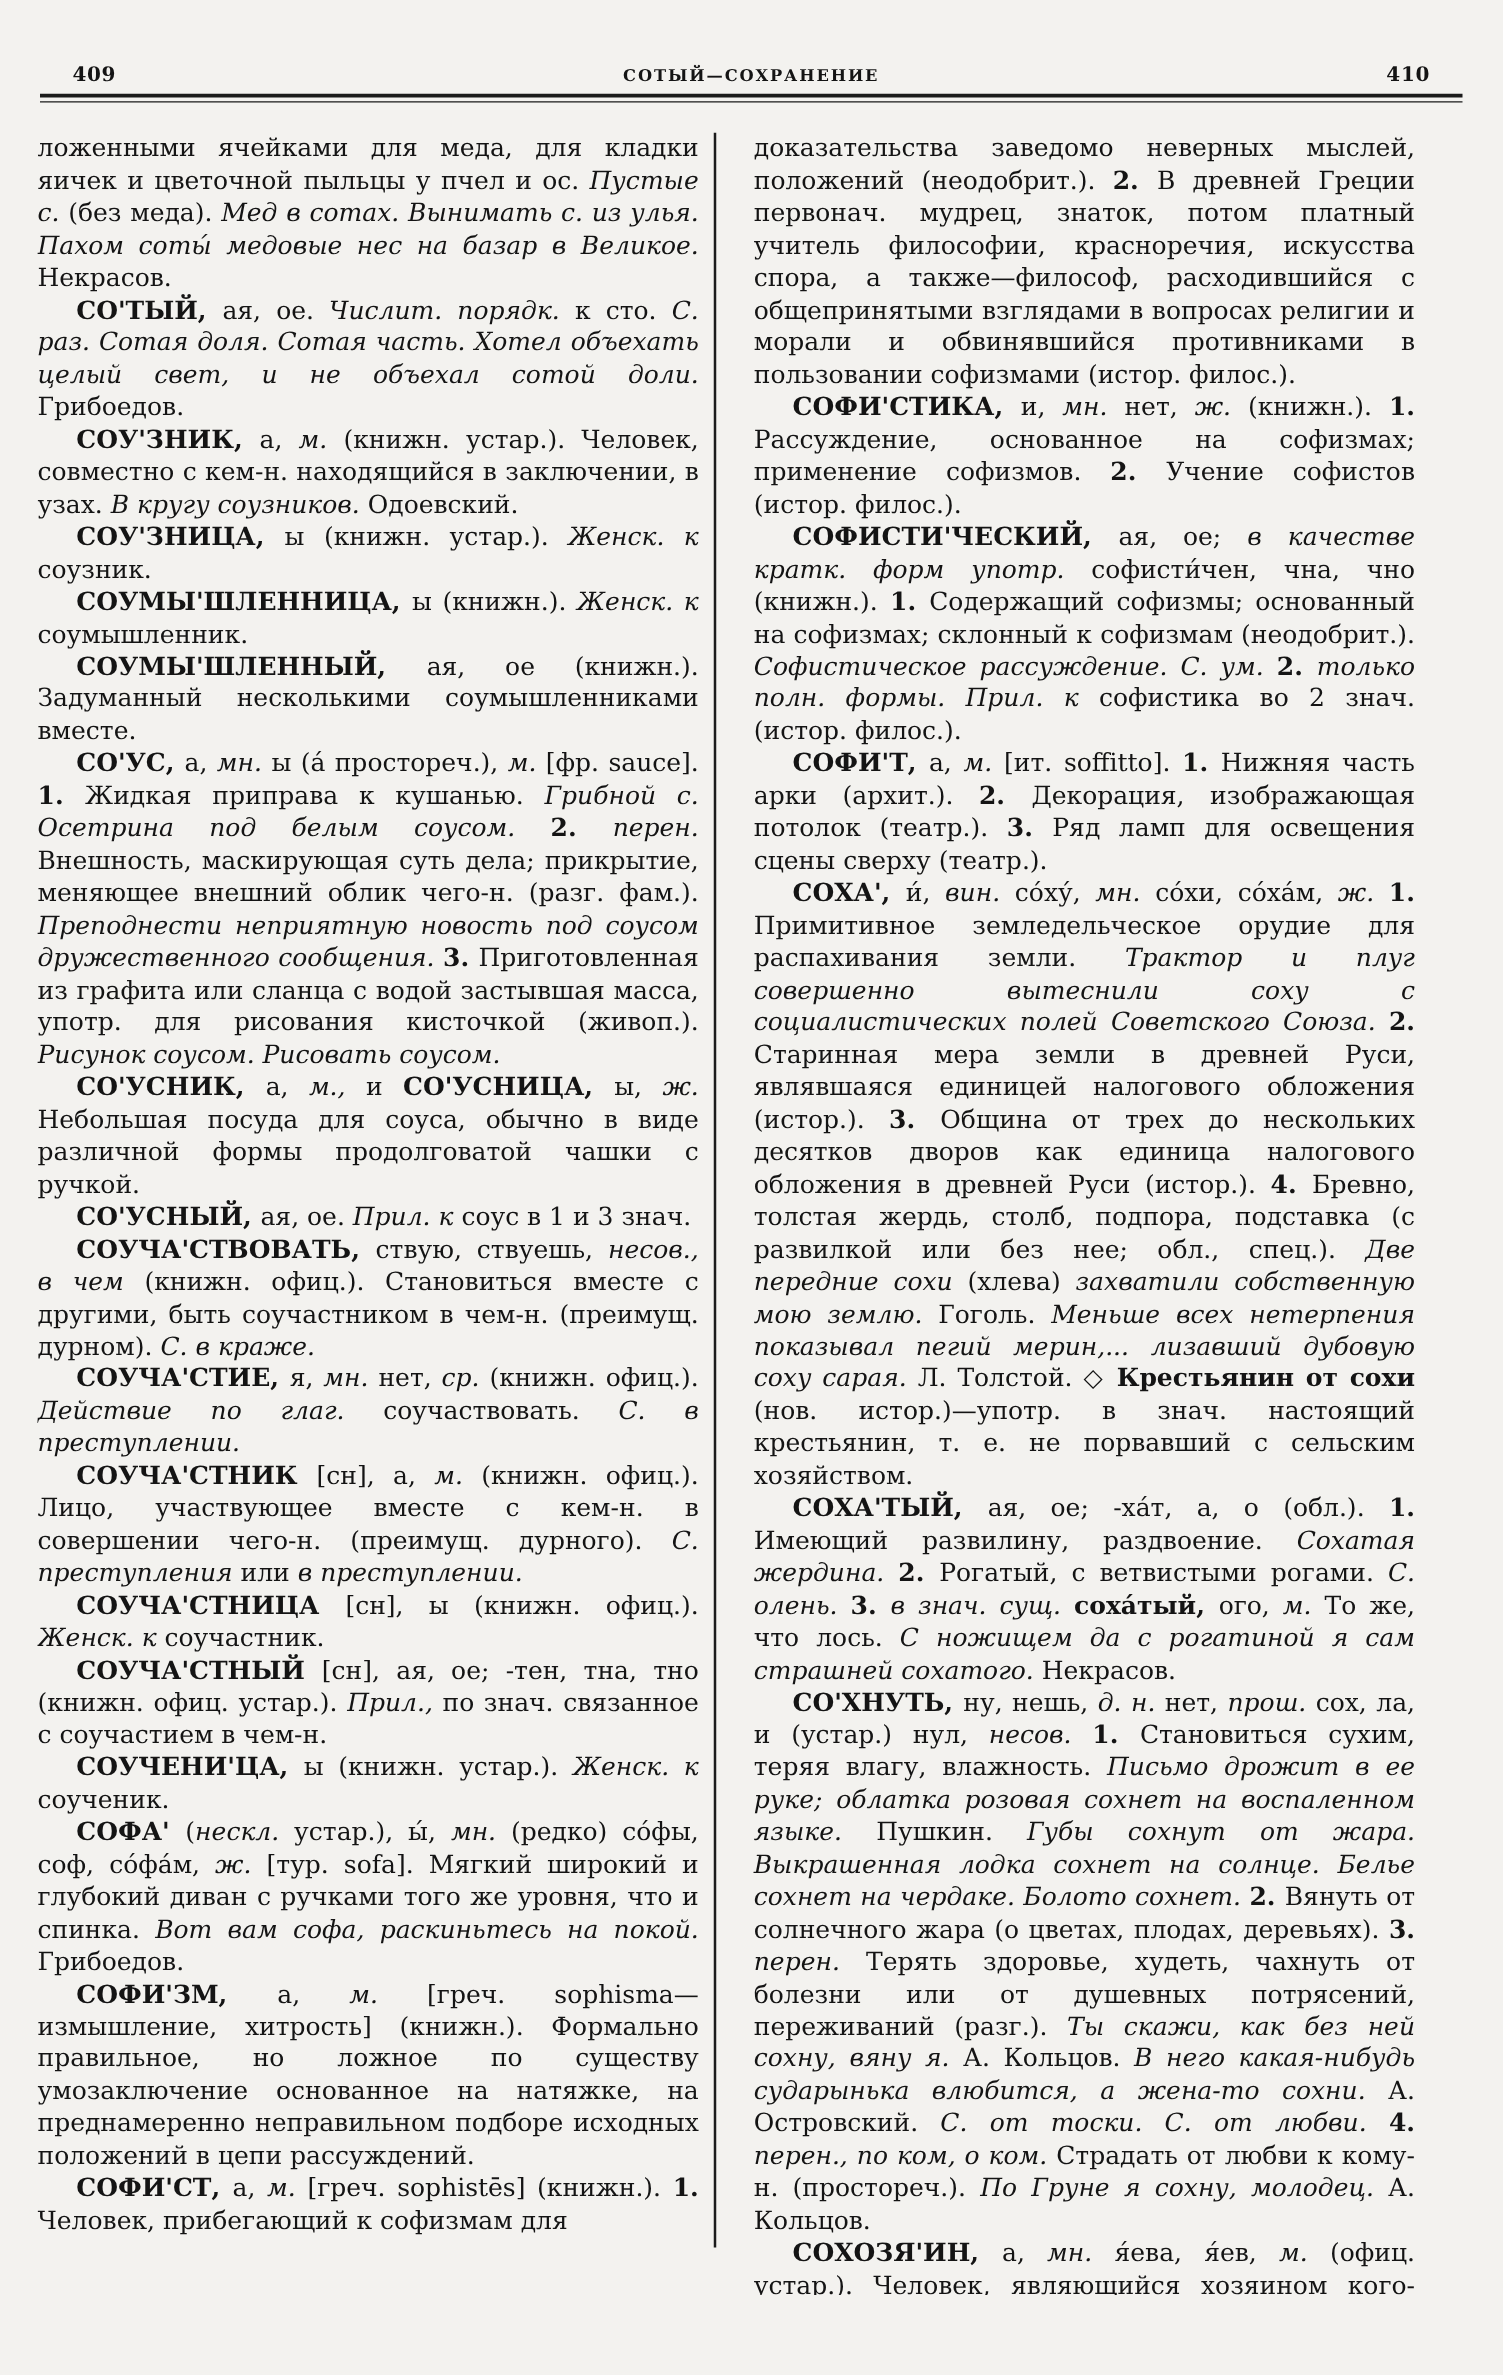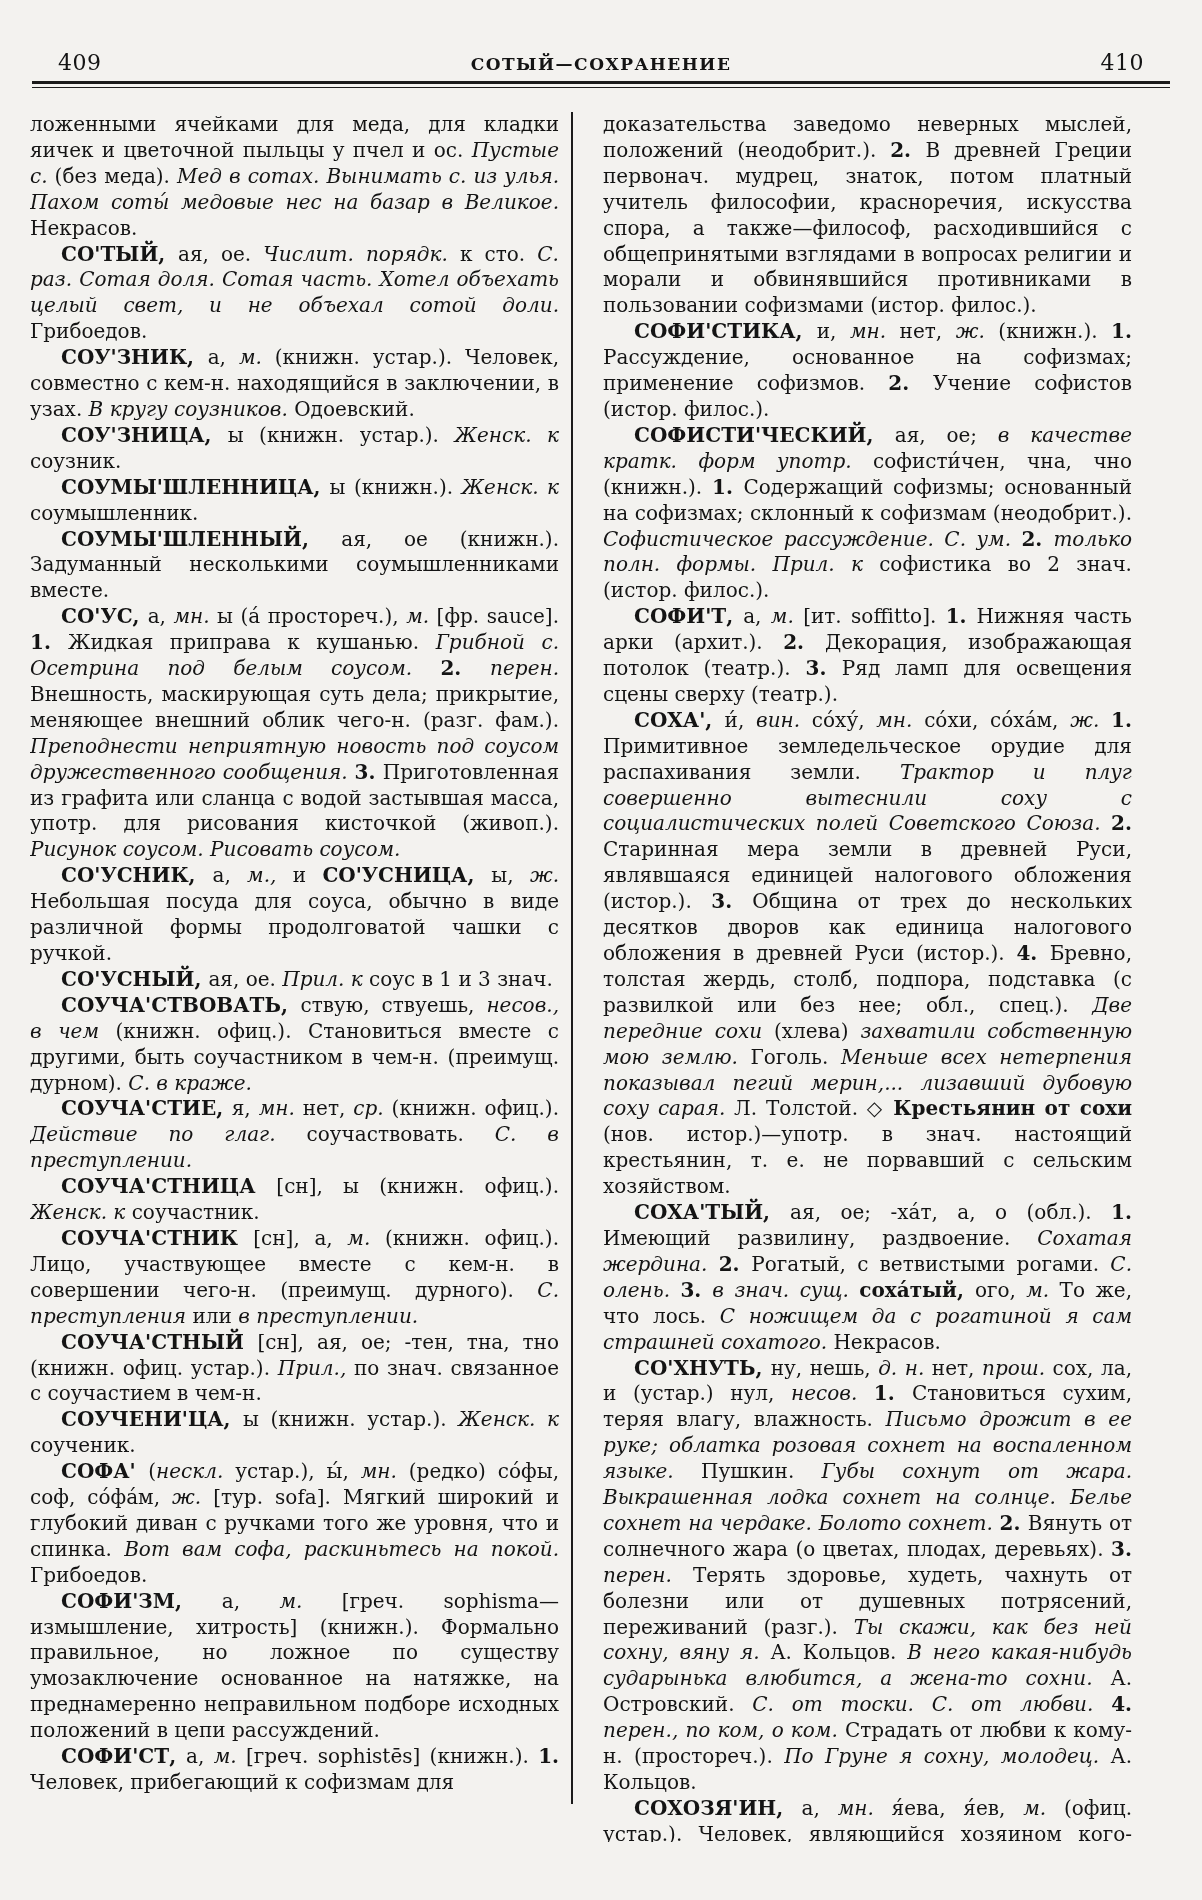--- a/index.html
+++ b/index.html
@@ -8,23 +8,23 @@
     background: #f3f2ef;
     color: #141414;
     font-family: "DejaVu Serif", "Liberation Serif", serif;
     overflow: hidden;
   }
   .page { width: 1202px; height: 1900px; position: relative; box-sizing: border-box; padding: 50px 30px 0 30px; }
   .header {
     display: flex; align-items: baseline; justify-content: space-between;
     padding: 0 28px 6px 28px;
   }
-  .page-num { font-weight: normal; font-size: 22px; letter-spacing: 0.5px; }
+  .page-num { font-weight: bold; font-size: 16px; letter-spacing: 0.5px; }
   .running-head {
-    font-weight: bold; font-size: 17px; letter-spacing: 1.5px;
+    font-weight: bold; font-size: 13px; letter-spacing: 1.5px;
     text-align: center; flex: 1;
   }
   .rule {
     height: 3px;
     border-top: 3px solid #1b1b1b;
     border-bottom: 1px solid #1b1b1b;
     margin: 0 2px;
   }
   .columns {
     display: flex;
@@ -64,22 +64,22 @@
         <p class="entry"><span class="b">СО'ТЫЙ, </span><span class="r">ая, ое. </span><span class="i">Числит. порядк. </span><span class="r">к сто. </span><span class="i">С. раз. Сотая доля. Сотая часть. Хотел объехать целый свет, и не объехал сотой доли. </span><span class="r">Грибоедов.</span></p>
         <p class="entry"><span class="b">СОУ'ЗНИК, </span><span class="r">а, </span><span class="i">м. </span><span class="r">(книжн. устар.). Человек, совместно с кем-н. находящийся в заключении, в узах. </span><span class="i">В кругу соузников. </span><span class="r">Одоевский.</span></p>
         <p class="entry"><span class="b">СОУ'ЗНИЦА, </span><span class="r">ы (книжн. устар.). </span><span class="i">Женск. к </span><span class="r">соузник.</span></p>
         <p class="entry"><span class="b">СОУМЫ'ШЛЕННИЦА, </span><span class="r">ы (книжн.). </span><span class="i">Женск. </span><span class="i">к </span><span class="r">соумышленник.</span></p>
         <p class="entry"><span class="b">СОУМЫ'ШЛЕННЫЙ, </span><span class="r">ая, ое (книжн.). Задуманный несколькими соумышленниками вместе.</span></p>
         <p class="entry"><span class="b">СО'УС, </span><span class="r">а, </span><span class="i">мн. </span><span class="r">ы (а́ простореч.), </span><span class="i">м. </span><span class="r">[фр. sauce]. </span><span class="b">1. </span><span class="r">Жидкая приправа к кушанью. </span><span class="i">Грибной с. Осетрина под белым соусом. </span><span class="b">2. </span><span class="i">перен. </span><span class="r">Внешность, маскирующая суть дела; прикрытие, меняющее внешний облик чего-н. (разг. фам.). </span><span class="i">Преподнести неприятную новость под соусом дружественного сообщения. </span><span class="b">3. </span><span class="r">Приготовленная из графита или сланца с водой застывшая масса, употр. для рисования кисточкой (живоп.). </span><span class="i">Рисунок соусом. Рисовать соусом.</span></p>
         <p class="entry"><span class="b">СО'УСНИК, </span><span class="r">а, </span><span class="i">м., </span><span class="r">и </span><span class="b">СО'УСНИЦА, </span><span class="r">ы, </span><span class="i">ж. </span><span class="r">Небольшая посуда для соуса, обычно в виде различной формы продолговатой чашки с ручкой.</span></p>
         <p class="entry"><span class="b">СО'УСНЫЙ, </span><span class="r">ая, ое. </span><span class="i">Прил. к </span><span class="r">соус в 1 и 3 знач.</span></p>
         <p class="entry"><span class="b">СОУЧА'СТВОВАТЬ, </span><span class="r">ствую, ствуешь, </span><span class="i">несов., в чем </span><span class="r">(книжн. офиц.). Становиться вместе с другими, быть соучастником в чем-н. (преимущ. дурном). </span><span class="i">С. в краже.</span></p>
         <p class="entry"><span class="b">СОУЧА'СТИЕ, </span><span class="r">я, </span><span class="i">мн. </span><span class="r">нет, </span><span class="i">ср. </span><span class="r">(книжн. офиц.). </span><span class="i">Действие по глаг. </span><span class="r">соучаствовать. </span><span class="i">С. в преступлении.</span></p>
+        <p class="entry"><span class="b">СОУЧА'СТНИК </span><span class="r">[сн], а, </span><span class="i">м. </span><span class="r">(книжн. офиц.). Лицо, участвующее вместе с кем-н. в совершении чего-н. (преимущ. дурного). </span><span class="i">С. преступления </span><span class="r">или </span><span class="i">в преступлении.</span></p>
         <p class="entry"><span class="b">СОУЧА'СТНИЦА </span><span class="r">[сн], ы (книжн. офиц.). </span><span class="i">Женск. к </span><span class="r">соучастник.</span></p>
-        <p class="entry"><span class="b">СОУЧА'СТНИК </span><span class="r">[сн], а, </span><span class="i">м. </span><span class="r">(книжн. офиц.). Лицо, участвующее вместе с кем-н. в совершении чего-н. (преимущ. дурного). </span><span class="i">С. преступления </span><span class="r">или </span><span class="i">в преступлении.</span></p>
         <p class="entry"><span class="b">СОУЧА'СТНЫЙ </span><span class="r">[сн], ая, ое; -тен, тна, тно (книжн. офиц. устар.). </span><span class="i">Прил., </span><span class="r">по знач. связанное с соучастием в чем-н.</span></p>
         <p class="entry"><span class="b">СОУЧЕНИ'ЦА, </span><span class="r">ы (книжн. устар.). </span><span class="i">Женск. к </span><span class="r">соученик.</span></p>
         <p class="entry"><span class="b">СОФА' </span><span class="r">(</span><span class="i">нескл. </span><span class="r">устар.), ы́, </span><span class="i">мн. </span><span class="r">(редко) со́фы, соф, со́фа́м, </span><span class="i">ж. </span><span class="r">[тур. sofa]. Мягкий широкий и глубокий диван с ручками того же уровня, что и спинка. </span><span class="i">Вот вам софа, раскиньтесь на покой. </span><span class="r">Грибоедов.</span></p>
         <p class="entry"><span class="b">СОФИ'ЗМ, </span><span class="r">а, </span><span class="i">м. </span><span class="r">[греч. sophisma—измышление, хитрость] (книжн.). Формально правильное, но ложное по существу умозаключение основанное на натяжке, на преднамеренно неправильном подборе исходных положений в цепи рассуждений.</span></p>
         <p class="entry"><span class="b">СОФИ'СТ, </span><span class="r">а, </span><span class="i">м. </span><span class="r">[греч. sophistēs] (книжн.). </span><span class="b">1. </span><span class="r">Человек, прибегающий к софизмам для</span></p>
       </div>
     <div class="divider"></div>
     <div class="column col-right" id="col-right">
         <p class="entry cont"><span class="r">доказательства заведомо неверных мыслей, положений (неодобрит.). </span><span class="b">2. </span><span class="r">В древней Греции первонач. мудрец, знаток, потом платный учитель философии, красноречия, искусства спора, а также—философ, расходившийся с общепринятыми взглядами в вопросах религии и морали и обвинявшийся противниками в пользовании софизмами (истор. филос.).</span></p>
         <p class="entry"><span class="b">СОФИ'СТИКА, </span><span class="r">и, </span><span class="i">мн. </span><span class="r">нет, </span><span class="i">ж. </span><span class="r">(книжн.). </span><span class="b">1. </span><span class="r">Рассуждение, основанное на софизмах; применение софизмов. </span><span class="b">2. </span><span class="r">Учение софистов (истор. филос.).</span></p>

